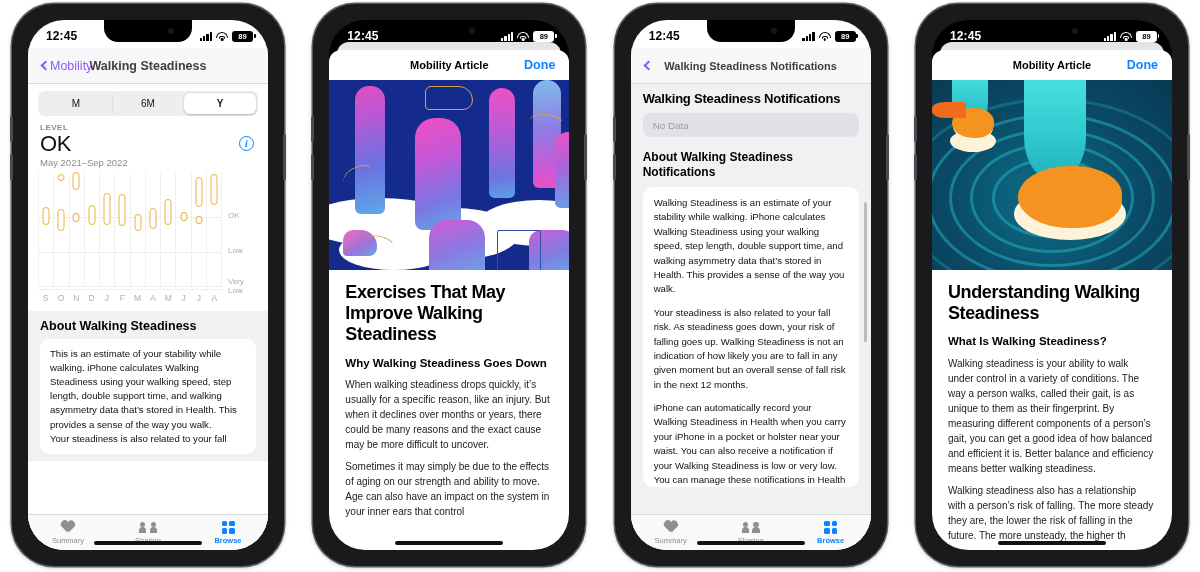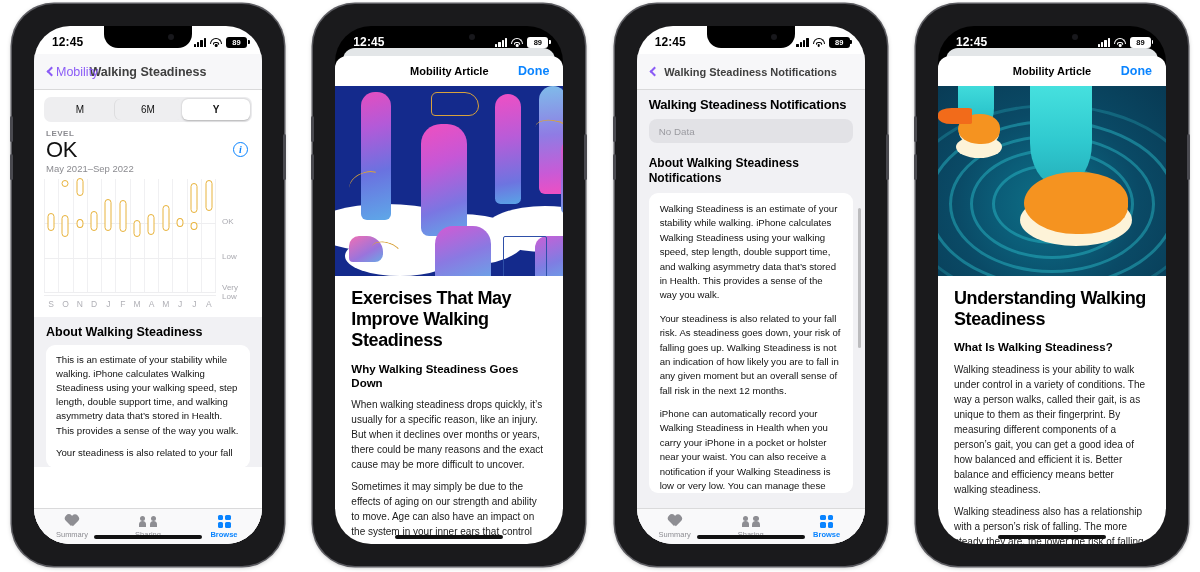--- a/index.html
+++ b/index.html
@@ -18,21 +18,21 @@
     padding: 4px 12px 0 12px;
   }
 
   
   .phone {
     position: relative;
     width: 272px;
     height: 562px;
     border-radius: 42px;
     background: #1a1a1c;
-    padding: 22px;
+    padding: 16px;
     box-shadow: 0 0 0 1.5px #5b5b60, 0 1px 5px rgba(0,0,0,.35);
     flex: 0 0 auto;
   }
   .phone::before, .phone::after {
     content: "";
     position: absolute;
     background: #4a4a50;
     border-radius: 2px;
   }
   .phone::before { left: -2px; top: 112px; width: 3px; height: 26px; }
@@ -194,21 +194,21 @@
     display:flex; border-top:.5px solid #eeeef0;
   }
   .xlabels span { flex:1; text-align:center; font-size:8.5px; color:#b0b0b6; line-height:16px; }
 
   .about-wrap { margin-top: 6px; background:#f1f1f4; padding: 8px 12px 0 12px; height: 150px; }
   .about-h { font-size: 12.5px; font-weight: bold; color:#000; margin-bottom: 6px; }
   .about-card {
     background:#fff; border-radius: 9px; padding: 8px 10px;
     font-size: 9.6px; line-height: 1.47; color:#111;
   }
-  .about-card p + p { margin-top: 8px; }
+  .about-card p + p { margin-top: 0; }
 
   
   .tabbar {
     position:absolute; left:0; right:0; bottom:0; height: 36px;
     background: rgba(249,249,250,.96);
     border-top: .5px solid rgba(0,0,0,.12);
     display:flex; z-index: 50;
   }
   .tab { flex:1; display:flex; flex-direction:column; align-items:center; justify-content:center; gap:2px; }
   .tab .lbl { font-size: 7.5px; color:#8e8e93; }

